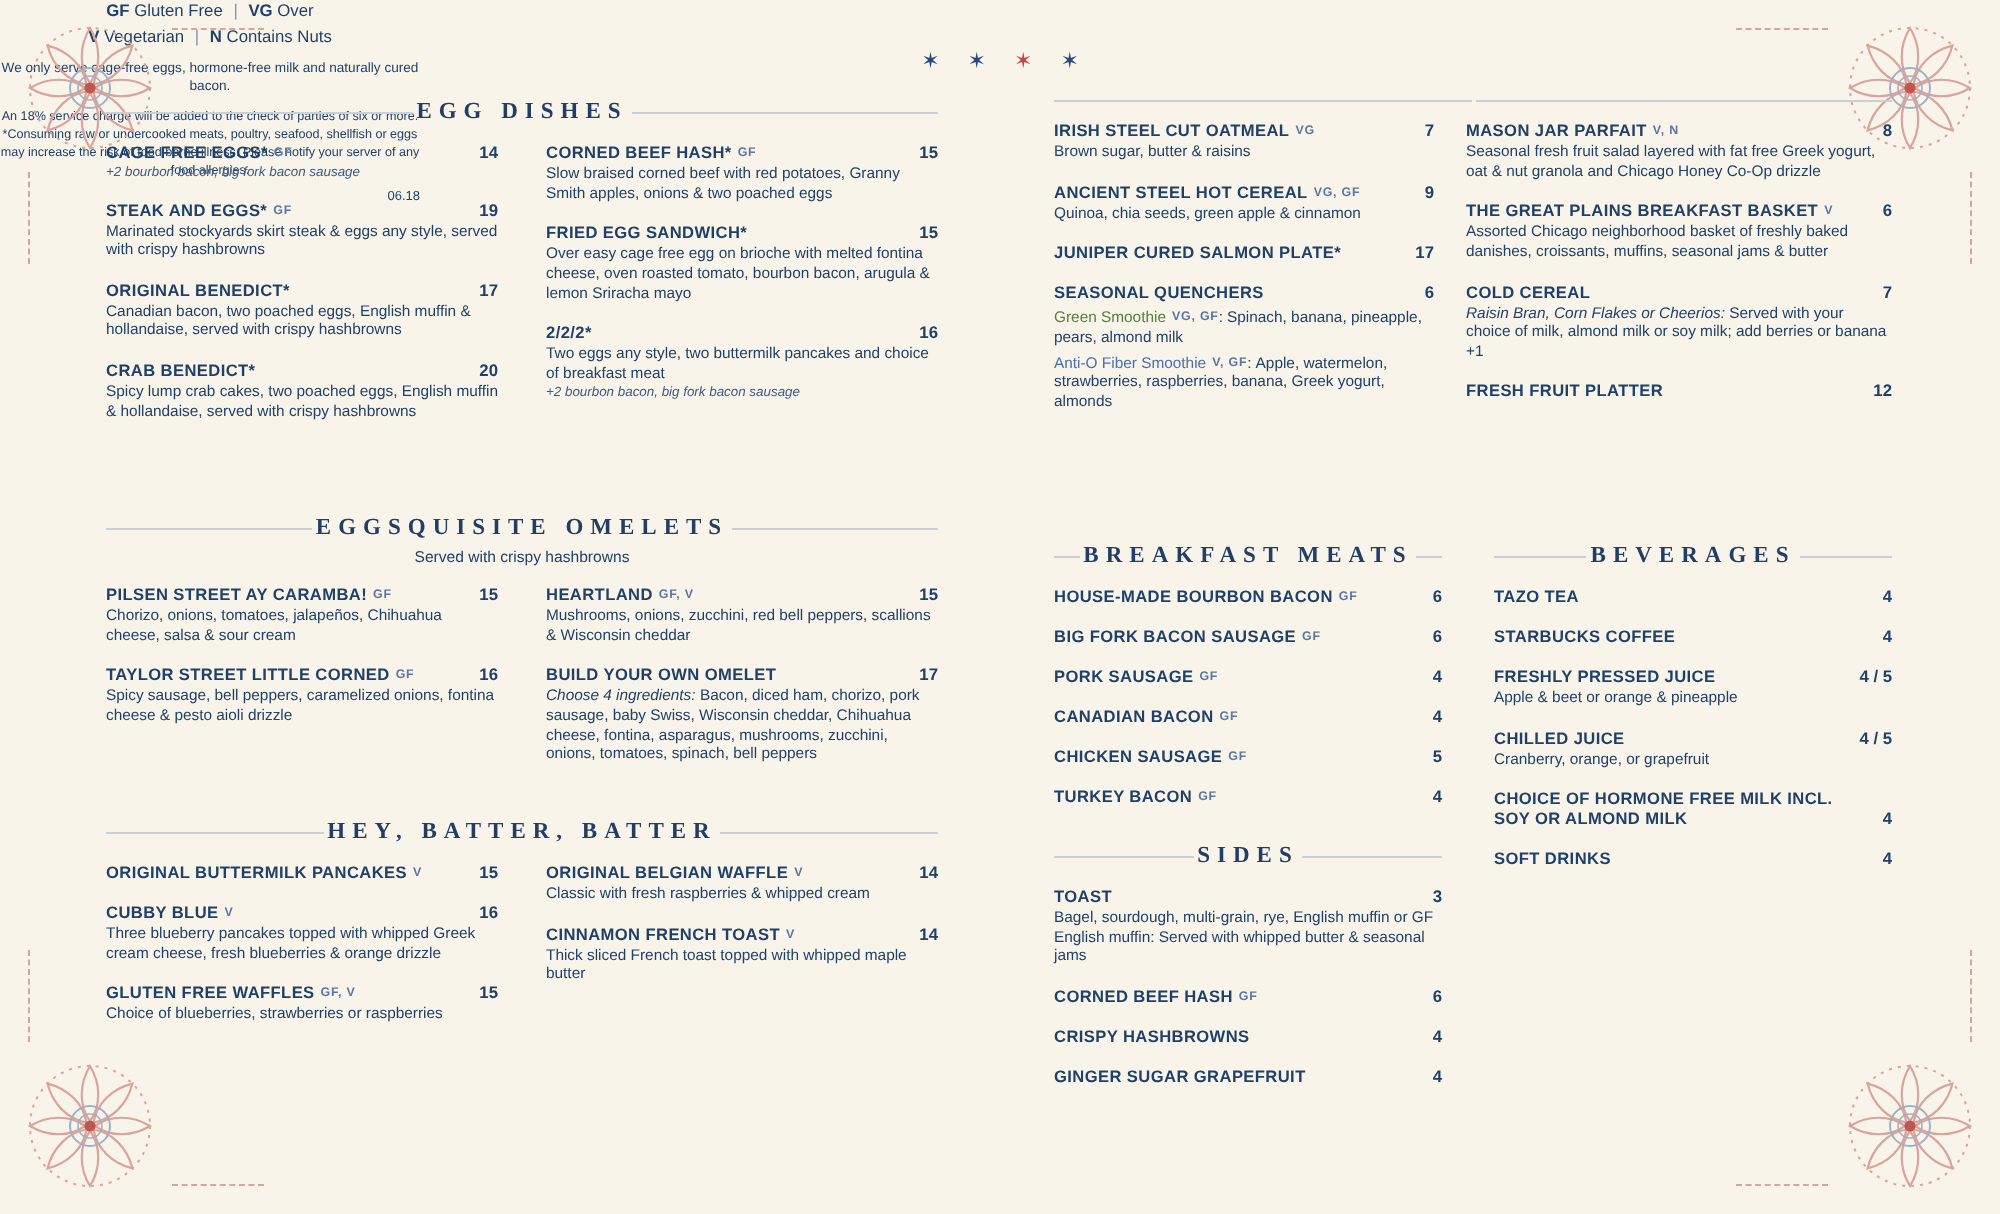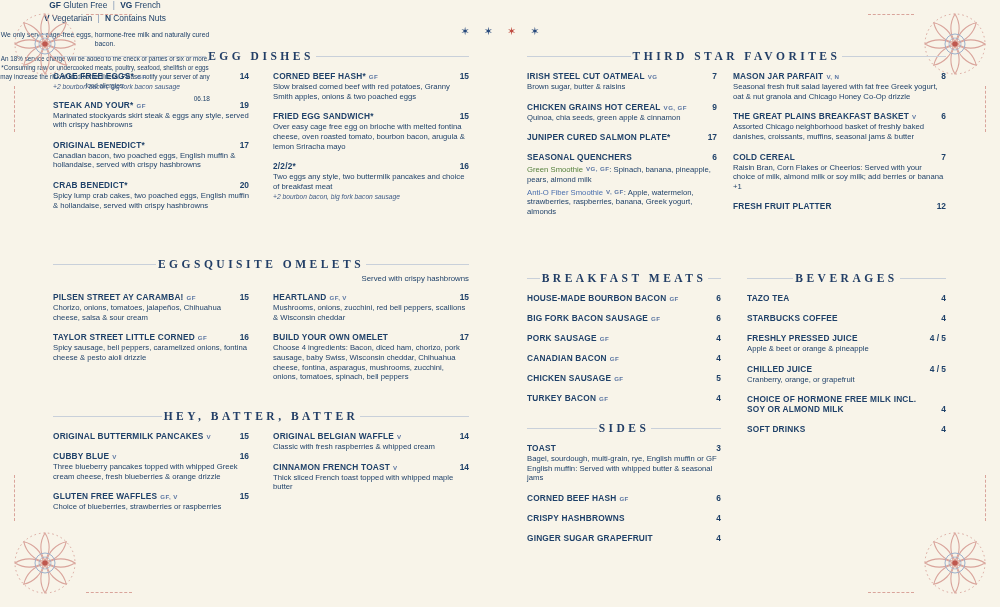--- a/index.html
+++ b/index.html
@@ -12,29 +12,29 @@
   .cols{display:flex;gap:24px}
   .cols .col{flex:1;min-width:0}
   .cols-third{gap:16px}
   .cols-third .col:first-child{flex:0 0 190px}
   .item{margin-bottom:10px}
   .item-head{display:flex;align-items:flex-end}
   .item-name{font-weight:700;font-size:8.3px;letter-spacing:.2px}
   .item-tags{font-size:6.2px;font-weight:700;color:#5b76a3;margin-left:3px;letter-spacing:.4px;position:relative;top:-1px;white-space:nowrap}
   .item-price{margin-left:auto;font-weight:700;font-size:8.4px;padding-left:8px;white-space:nowrap}
   .item-desc{font-size:7.7px;line-height:1.25;margin-top:1px}
-  .item-lead{}
+  .item-lead{font-style:italic}
   .item-note{font-size:6.7px;font-style:italic;margin-top:1.5px;color:#3e5a85}
   .item-sub{font-size:7.7px;line-height:1.25;margin-top:3px}
   .sub-name{font-weight:400}
   .sub-sep{margin-right:2px}
   #region-egg{left:53px;top:50px;width:416px}
   #region-third{left:527px;top:50px;width:419px}
   #region-omelets{left:53px;top:258px;width:416px}
-  .subtitle{text-align:right;font-size:7.8px;margin-top:-5px;margin-bottom:9px}
+  .subtitle{text-align:center;font-size:7.8px;margin-top:-5px;margin-bottom:9px}
   #region-meats{left:527px;top:272px;width:194px}
   #region-bev{left:747px;top:272px;width:199px}
   #region-batter{left:53px;top:410px;width:416px}
   #region-sides{left:527px;top:422px;width:194px}
   #region-legend{left:740px;top:461px;width:210px;text-align:center}
   .legend-row{font-size:8.4px;margin-bottom:3px}
   .legend-abbr{font-weight:700}
   .legend-sep{margin:0 3px;color:#7d93b4}
   .note1{font-size:6.8px;margin-top:7px;line-height:1.35}
   .note2{font-size:6.3px;margin-top:7px;line-height:1.4}
@@ -151,21 +151,21 @@
           <div class="item">
             <div class="item-head">
               <span class="item-name">CAGE FREE EGGS*</span>
               <span class="item-tags">GF</span>
               <span class="item-price">14</span>
             </div>
             <div class="item-note">+2 bourbon bacon, big fork bacon sausage</div>
           </div>
           <div class="item">
             <div class="item-head">
-              <span class="item-name">STEAK AND YOUR*</span>
+              <span class="item-name">STEAK AND EGGS*</span>
               <span class="item-tags">GF</span>
               <span class="item-price">19</span>
             </div>
             <div class="item-desc"><span>Marinated stockyards skirt steak &amp; eggs any style, served with crispy hashbrowns</span></div>
           </div>
           <div class="item">
             <div class="item-head">
               <span class="item-name">ORIGINAL BENEDICT*</span>
               <span class="item-price">17</span>
             </div>
@@ -203,36 +203,35 @@
             <div class="item-desc"><span>Two eggs any style, two buttermilk pancakes and choice of breakfast meat</span></div>
             <div class="item-note">+2 bourbon bacon, big fork bacon sausage</div>
           </div>
         </div>
     </div>
   </section>
 
   <section id="region-third">
     <div class="sec-head">
       <span class="rule"></span>
-      <h2>THIRD STAR FAVORITES</h2>
       <span class="rule"></span>
     </div>
     <div class="cols cols-third">
       <div class="col">
           <div class="item">
             <div class="item-head">
               <span class="item-name">IRISH STEEL CUT OATMEAL</span>
               <span class="item-tags">VG</span>
               <span class="item-price">7</span>
             </div>
             <div class="item-desc"><span>Brown sugar, butter &amp; raisins</span></div>
           </div>
           <div class="item">
             <div class="item-head">
-              <span class="item-name">CHICKEN GRAINS HOT CEREAL</span>
+              <span class="item-name">ANCIENT STEEL HOT CEREAL</span>
               <span class="item-tags">VG, GF</span>
               <span class="item-price">9</span>
             </div>
             <div class="item-desc"><span>Quinoa, chia seeds, green apple &amp; cinnamon</span></div>
           </div>
           <div class="item">
             <div class="item-head">
               <span class="item-name">JUNIPER CURED SALMON PLATE*</span>
               <span class="item-price">17</span>
             </div>
@@ -514,21 +513,21 @@
         </div>
       </div>
   </section>
 
   <div id="region-legend">
     <div class="legend-row">
       <span class="legend-abbr">GF</span>
       <span>Gluten Free</span>
       <span class="legend-sep">|</span>
       <span class="legend-abbr">VG</span>
-      <span>French</span>
+      <span>Over</span>
     </div>
     <div class="legend-row">
       <span class="legend-abbr">V</span>
       <span>Vegetarian</span>
       <span class="legend-sep">|</span>
       <span class="legend-abbr">N</span>
       <span>Contains Nuts</span>
     </div>
     <div class="note1">We only serve cage-free eggs, hormone-free milk and naturally cured bacon.</div>
     <div class="note2">An 18% service charge will be added to the check of parties of six or more. *Consuming raw or undercooked meats, poultry, seafood, shellfish or eggs may increase the risk of food borne illness. Please notify your server of any food allergies.</div>

